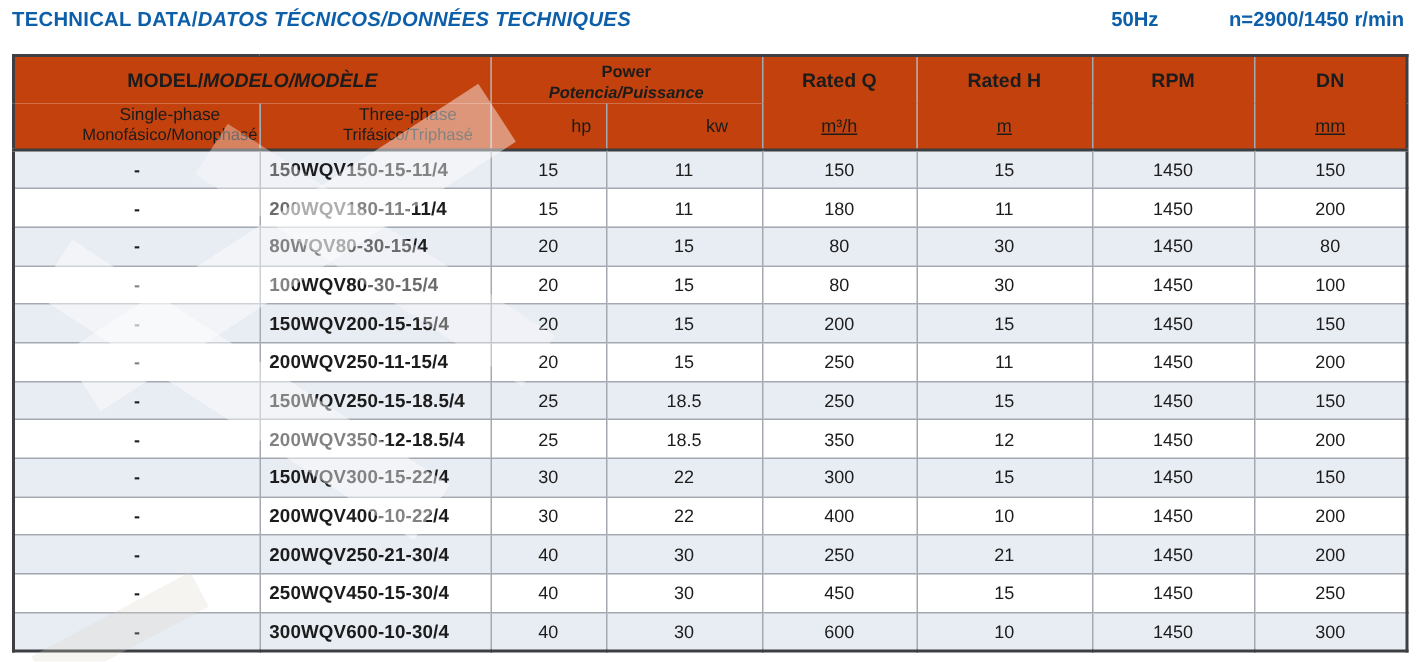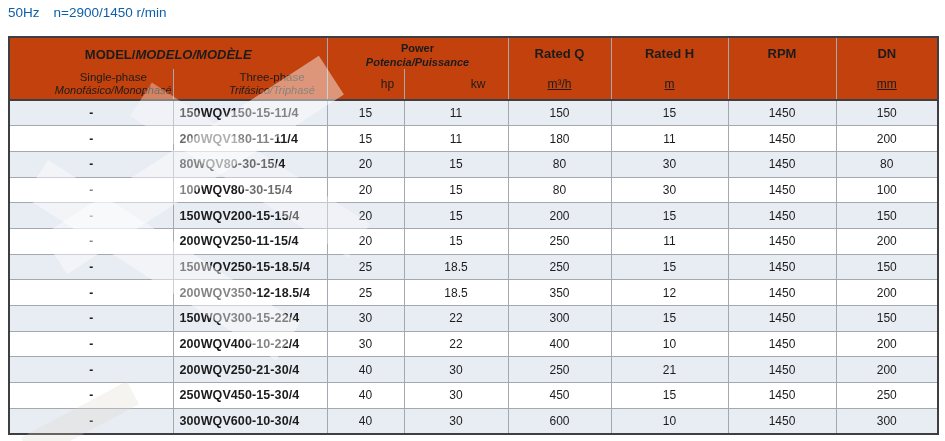--- a/index.html
+++ b/index.html
@@ -23,42 +23,42 @@
   .header-bar{
     display:flex;justify-content:space-between;align-items:flex-start;
     margin:5px 9px 0 8px;
   }
   .page-title{
     color:var(--blue);font-weight:bold;font-size:13.5px;letter-spacing:.2px;
     white-space:nowrap;
   }
   .page-title .it{font-style:italic;}
   .freq-speed{
-    color:var(--blue);font-weight:normal;font-size:13.5px;
-    display:flex;gap:14px;white-space:nowrap;text-align:center;
+    color:var(--blue);font-weight:bold;font-size:13.5px;
+    display:flex;gap:47px;white-space:nowrap;text-align:center;
   }
   
   table{
     border-collapse:collapse;table-layout:fixed;
     width:929px;margin:16px 0 0 8px;
     background:#fff;
   }
   table, th, td{border:1px solid var(--border-light);}
   table{border:2px solid var(--border-dark);}
   thead th{
     background:#c2410c;font-weight:normal;padding:0;vertical-align:middle;
   }
   .group-th{border-bottom:none;height:30px;}
   .sub-th{border-top:none;height:31px;padding-left:44px;}
   .group-title{font-weight:bold;font-size:13px;line-height:14px;}
   .group-title .it{font-style:italic;}
   .power-title{font-weight:bold;font-size:11px;line-height:13px;}
   .power-title .it{font-style:italic;display:block;}
   .phase-th .l1{font-size:11.5px;line-height:13px;display:block;}
-  .phase-th .l2{font-size:11px;line-height:13px;font-style:italic;display:block;}
+  .phase-th .l2{font-size:11px;line-height:13px;display:block;}
   .unit-th{font-size:12px;}
   .spec-th{padding:0;vertical-align:top;}
   .spec-th .spec-label{
     height:30px;display:flex;align-items:center;justify-content:center;
     font-weight:bold;font-size:13px;
   }
   .spec-th .spec-unit{
     height:31px;display:flex;align-items:center;justify-content:center;
     font-size:12px;font-weight:normal;text-decoration:underline;
   }
@@ -77,20 +77,21 @@
   .watermark{position:absolute;pointer-events:none;z-index:3;}
   .wm-a{left:28px;top:142px;width:330px;height:46px;background:rgba(255,255,255,.45);transform:rotate(-33deg);}
   .wm-b{left:12px;top:238px;width:300px;height:44px;background:rgba(255,255,255,.45);transform:rotate(33deg);}
   .wm-c{left:120px;top:150px;width:260px;height:40px;background:rgba(255,255,255,.35);transform:rotate(33deg);}
   .wm-d{left:20px;top:408px;width:120px;height:26px;background:rgba(216,210,198,.25);transform:rotate(-28deg);}
 </style>
 </head>
 <body>
 
 <div class="header-bar">
+  <div class="page-title"><span>TECHNICAL DATA/</span><span class="it">DATOS TÉCNICOS/DONNÉES TECHNIQUES</span></div>
   <div class="freq-speed">
     <span>50Hz</span>
     <span>n=2900/1450 r/min</span>
   </div>
 </div>
 
 <table>
   <colgroup>
     <col style="width:164px">
       <col style="width:154px">

